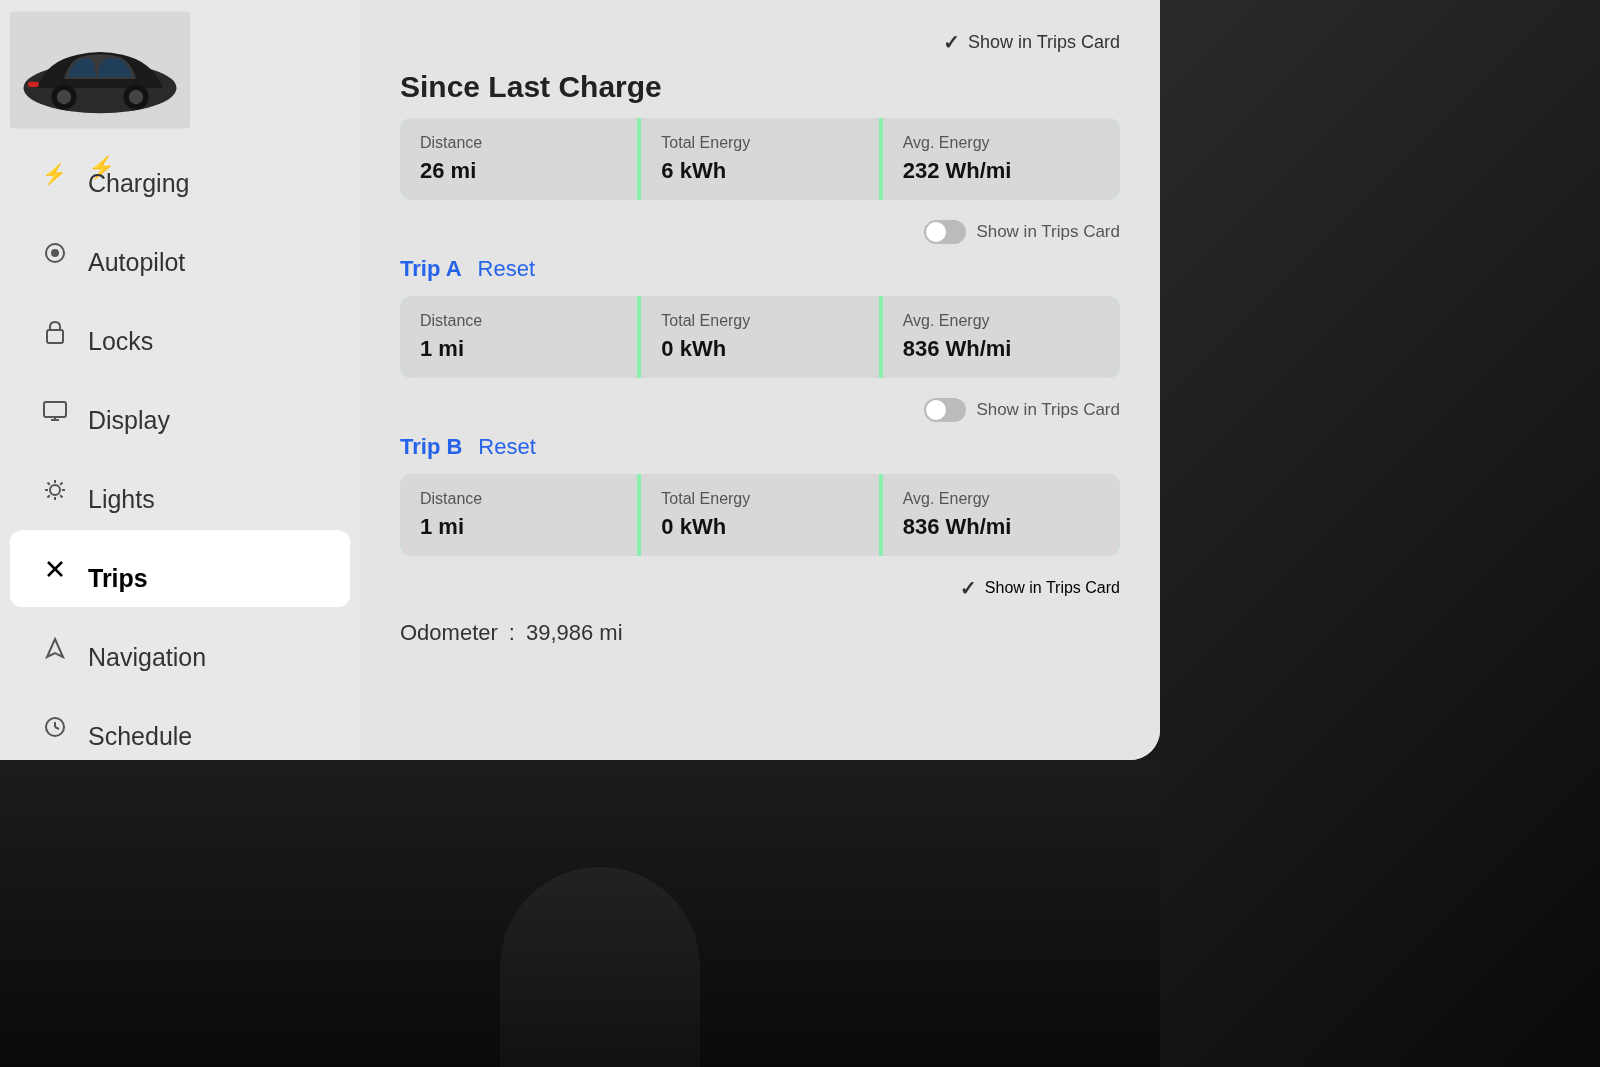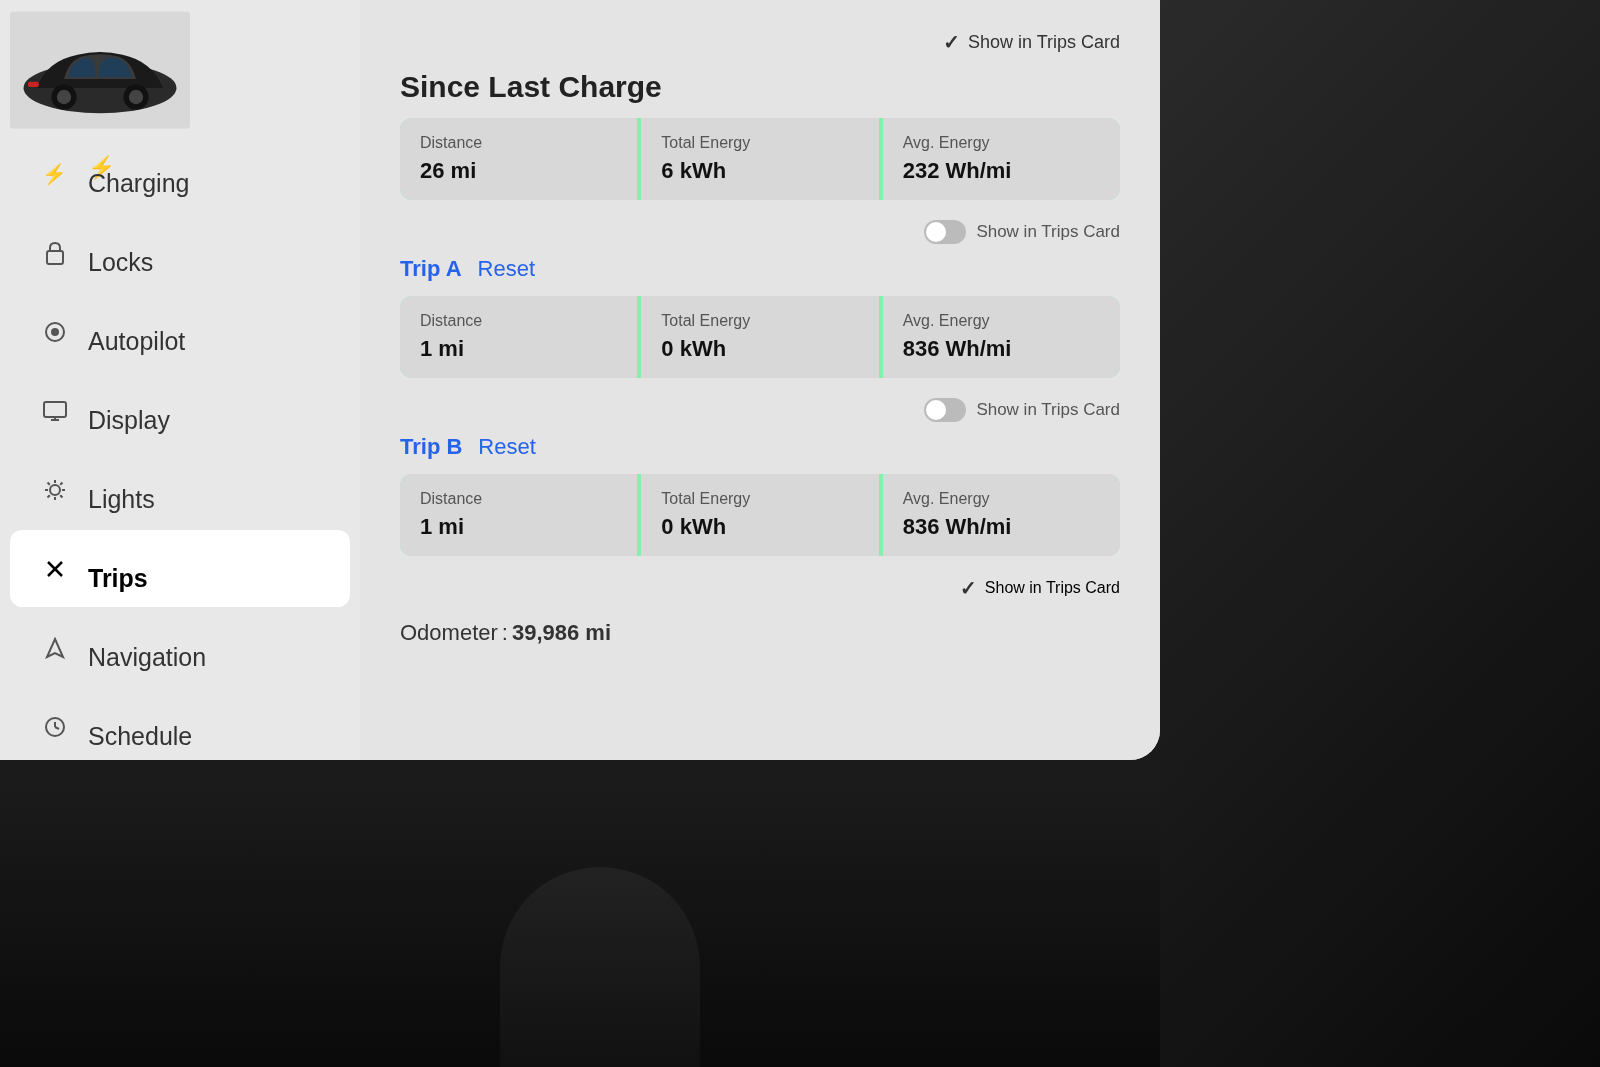--- a/index.html
+++ b/index.html
@@ -207,25 +207,25 @@
       left: 2px;
       transition: left 0.2s;
     }
 
     .odometer-row {
       font-size: 22px;
       color: #333;
       margin-top: 20px;
       display: flex;
       align-items: center;
-      gap: 4px;
+      gap: 11px;
     }
 
     .odometer-value {
-      font-weight: 700;
+      font-weight: 400;
     }
 
     
     .taskbar {
       position: absolute;
       bottom: 0;
       left: 0;
       width: 1160px;
       height: 110px;
       background: #1c1c1c;
@@ -395,35 +395,35 @@
       <div class="car-lightning">⚡</div>
 
       <div class="sidebar-nav-list">
 
         <div class="nav-item" style="margin-top: 130px;">
           <span class="icon">⚡</span>
           <span class="nav-label">Charging</span>
         </div>
         <div class="nav-item">
           <span class="icon">
+            <svg width="22" height="22" viewBox="0 0 22 22" fill="none" xmlns="http://www.w3.org/2000/svg">
+              <circle cx="11" cy="11" r="9" stroke="#555" stroke-width="2"></circle>
+              <circle cx="11" cy="11" r="4" fill="#555"></circle>
+            </svg>
+          </span>
+          <span class="nav-label">Autopilot</span>
+        </div>
+        <div class="nav-item">
+          <span class="icon">
             <svg width="20" height="24" viewBox="0 0 20 24" fill="none" xmlns="http://www.w3.org/2000/svg">
               <rect x="2" y="10" width="16" height="13" rx="2" stroke="#555" stroke-width="2"></rect>
               <path d="M 5 10 L 5 7 Q 5 2 10 2 Q 15 2 15 7 L 15 10" stroke="#555" stroke-width="2" fill="none"></path>
             </svg>
           </span>
           <span class="nav-label">Locks</span>
-        </div>
-        <div class="nav-item">
-          <span class="icon">
-            <svg width="22" height="22" viewBox="0 0 22 22" fill="none" xmlns="http://www.w3.org/2000/svg">
-              <circle cx="11" cy="11" r="9" stroke="#555" stroke-width="2"></circle>
-              <circle cx="11" cy="11" r="4" fill="#555"></circle>
-            </svg>
-          </span>
-          <span class="nav-label">Autopilot</span>
         </div>
         <div class="nav-item">
           <span class="icon">
             <svg width="24" height="20" viewBox="0 0 24 20" fill="none" xmlns="http://www.w3.org/2000/svg">
               <rect x="1" y="1" width="22" height="15" rx="2" stroke="#555" stroke-width="2"></rect>
               <line x1="8" y1="19" x2="16" y2="19" stroke="#555" stroke-width="2"></line>
               <line x1="12" y1="16" x2="12" y2="19" stroke="#555" stroke-width="2"></line>
             </svg>
           </span>
           <span class="nav-label">Display</span>

